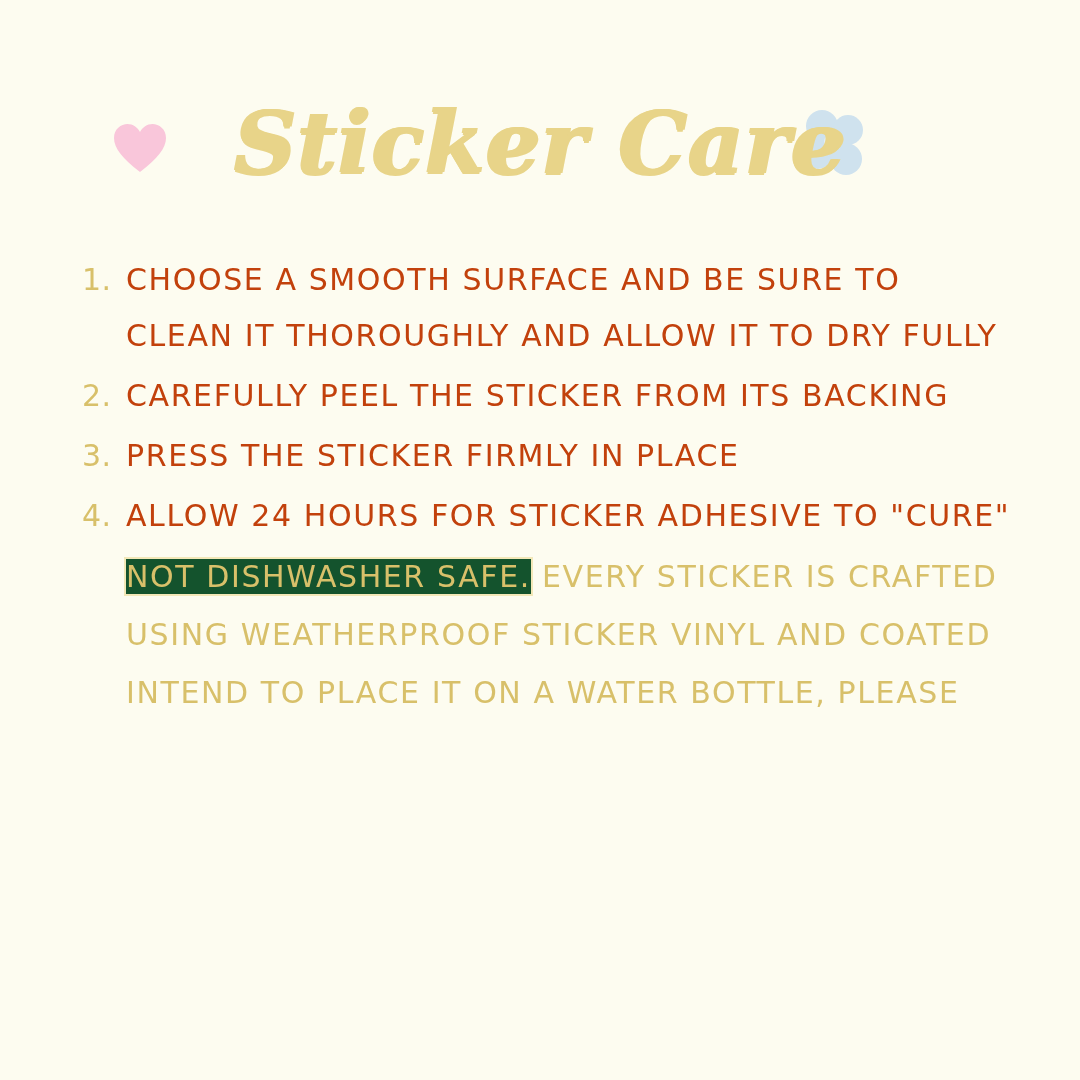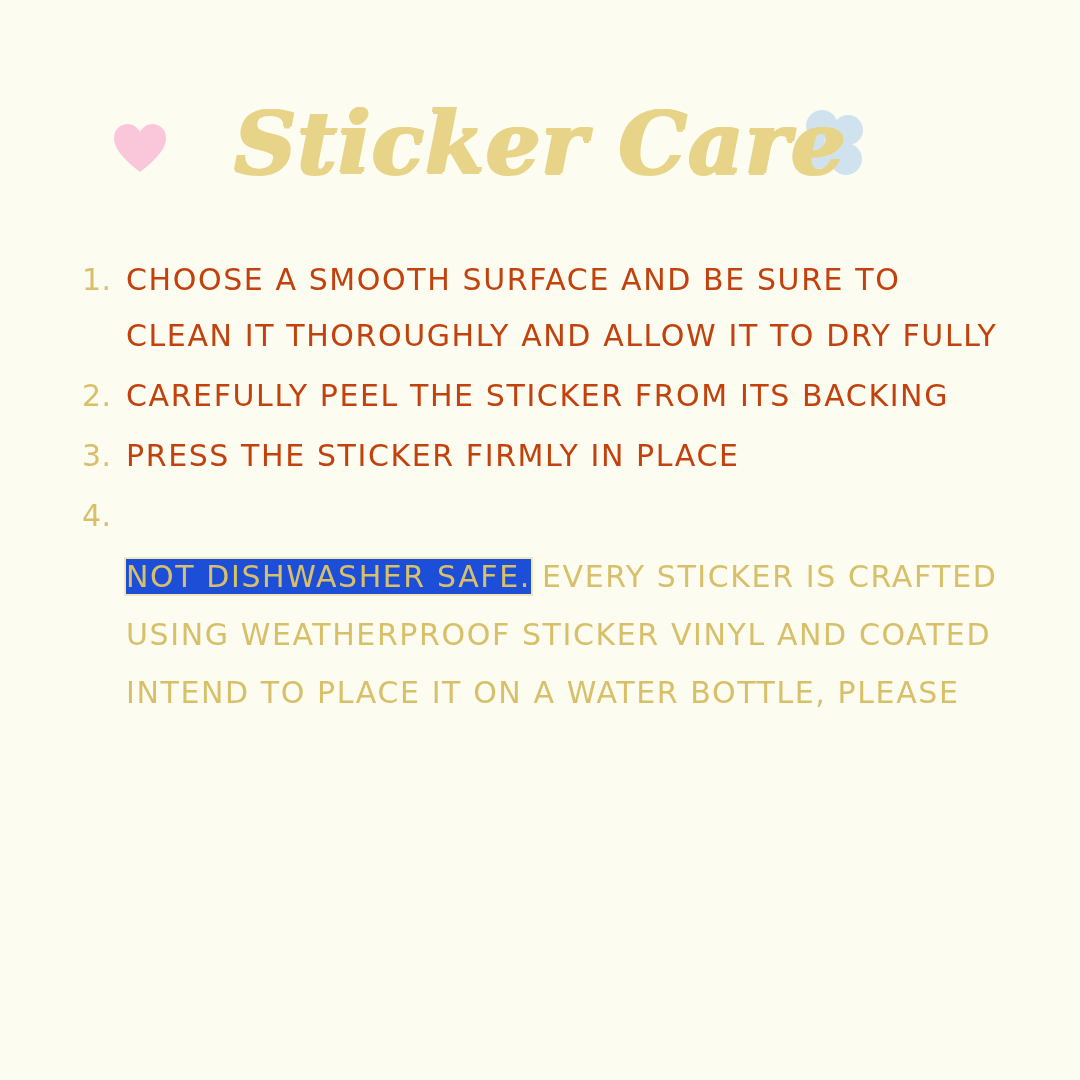--- a/index.html
+++ b/index.html
@@ -98,21 +98,21 @@
     margin-left: 44px;
     font-family: "DejaVu Sans", sans-serif;
     font-size: 30px;
     letter-spacing: 1.6px;
     color: #d8c06a;
     line-height: 58px;
     text-transform: uppercase;
   }
   .paragraph .line { display: block; white-space: nowrap; }
   .hl {
-    background: #1d4ed8;
+    background: #14532d;
     box-shadow: 0 0 0 2px #f3e8b8;
   }
 </style>
 </head>
 <body>
 
 <div class="card">
 
   <svg class="heart" viewBox="0 0 56 52">
     <path d="M28 50 C10 36 2 26 2 16 C2 7 9 2 15.5 2 C21 2 25.5 5.5 28 10 C30.5 5.5 35 2 40.5 2 C47 2 54 7 54 16 C54 26 46 36 28 50 Z" fill="#f9c6da"></path>
@@ -150,20 +150,21 @@
     <div class="step">
       <div class="step-num">3.</div>
       <div class="step-text">
         <span class="line">Press the sticker firmly in place</span>
       </div>
     </div>
 
     <div class="step">
       <div class="step-num">4.</div>
       <div class="step-text">
+        <span class="line">Allow 24 hours for sticker adhesive to "cure"</span>
       </div>
     </div>
 
     <div class="paragraph">
       <span class="line"><span class="hl">Not dishwasher safe.</span><span> Every sticker is crafted</span></span>
       <span class="line">using weatherproof sticker vinyl and coated</span>
       <span class="line">intend to place it on a water bottle, please</span>
     </div>
 
   </div>

